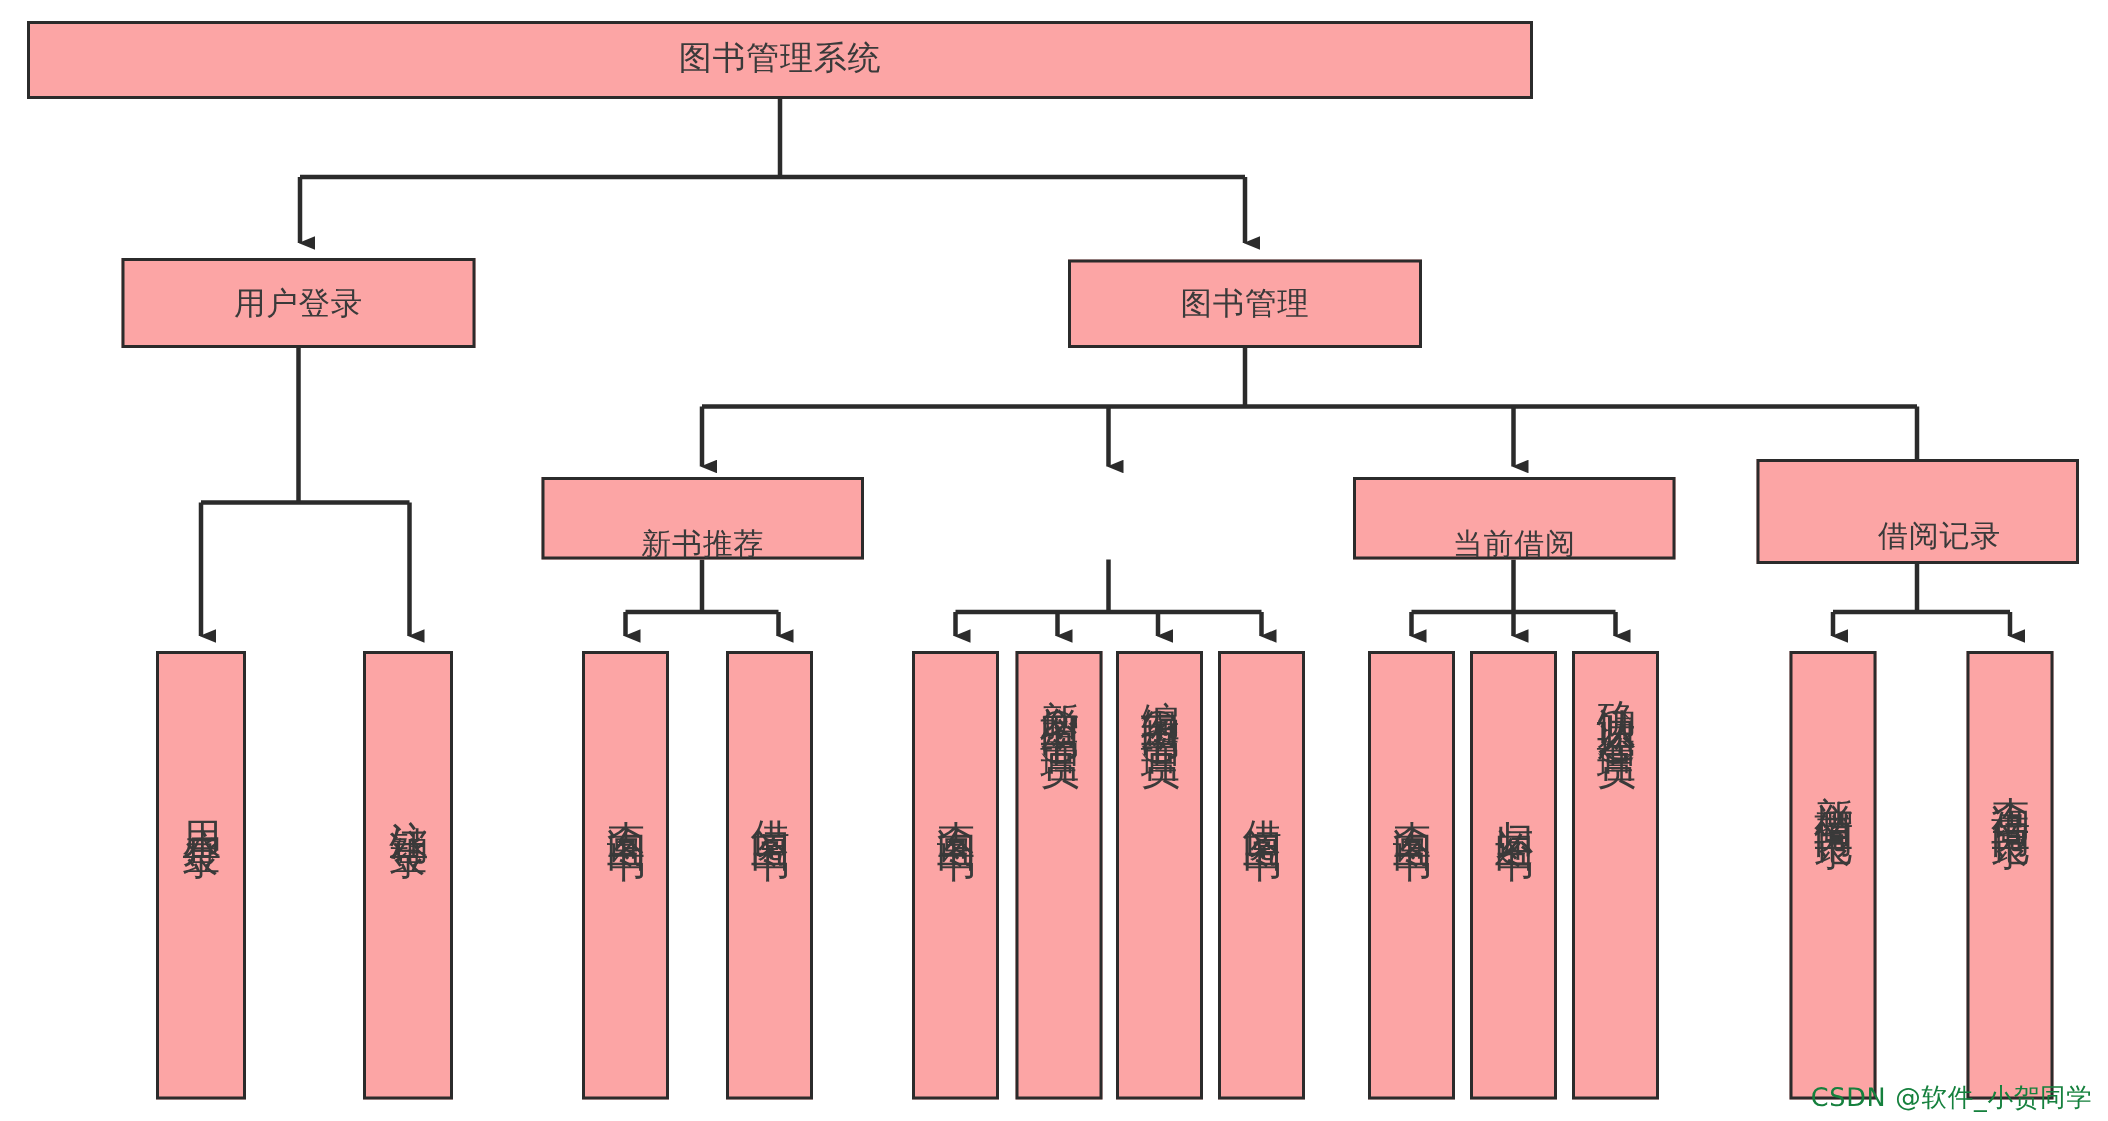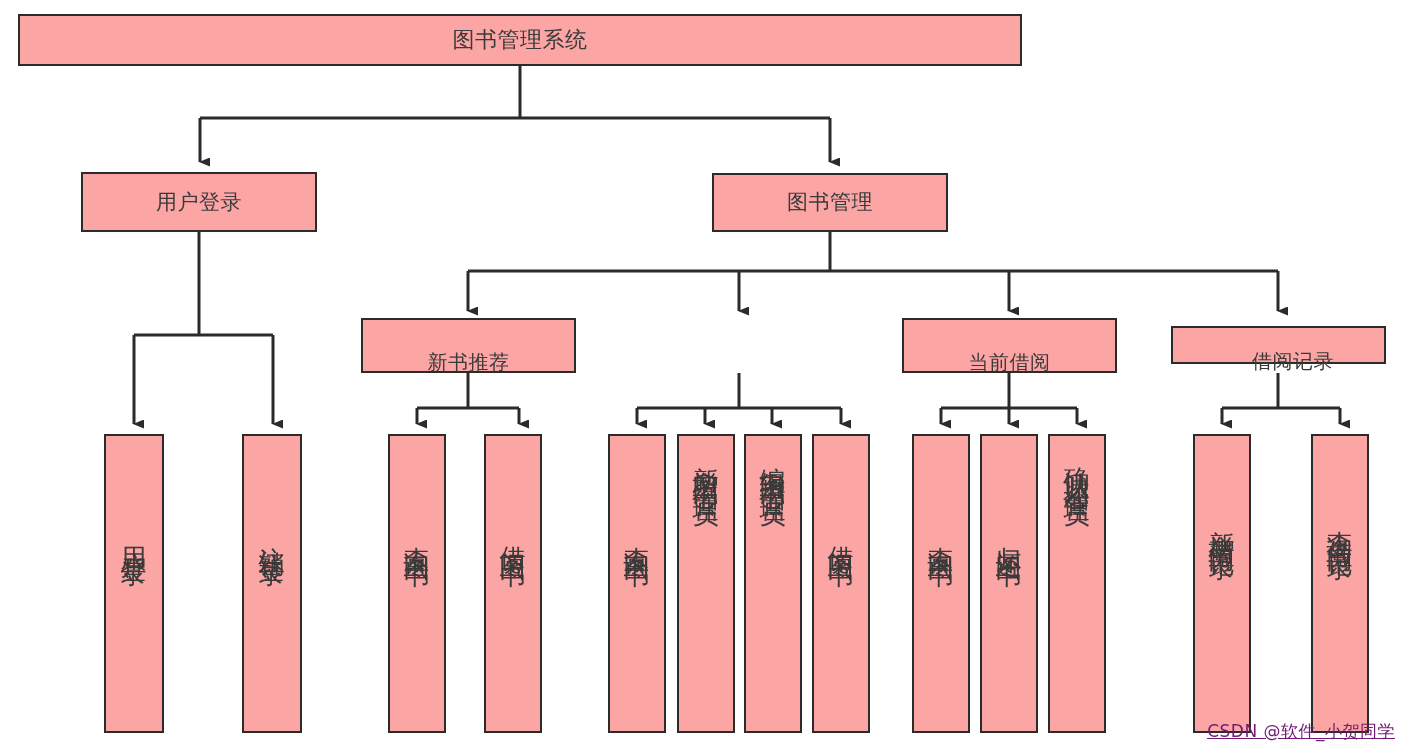--- a/index.html
+++ b/index.html
@@ -63,25 +63,24 @@
   .node.leaf.topal .lbl{
     margin-top:4px;
   }
 
   
   #watermark{
     position:absolute;
     right:10px;
     bottom:4px;
     font-size:17px;
-    color:#701a75;
+    color:#15803d;
     letter-spacing:0.5px;
     white-space:nowrap;
     user-select:none;
-    text-decoration:underline;
   }
 </style>
 </head>
 <body>
 
 <div id="stage">
 
   <svg id="wires" viewBox="0 0 1405 747" width="1405" height="747">
     <defs>
       <marker id="arw" markerWidth="9" markerHeight="11" refX="4.5" refY="10" orient="auto" markerUnits="userSpaceOnUse">
@@ -146,21 +145,21 @@
 
   <div class="node grp" style="left:361px;top:318px;width:215px;height:55px;">
     <span class="lbl">新书推荐</span>
   </div>
 
 
   <div class="node grp" style="left:902px;top:318px;width:215px;height:55px;">
     <span class="lbl">当前借阅</span>
   </div>
 
-  <div class="node grp" style="left:1171px;top:326px;width:215px;height:38px;padding-left:29px;">
+  <div class="node grp" style="left:1171px;top:306px;width:215px;height:70px;padding-left:29px;">
     <span class="lbl">借阅记录</span>
   </div>
 
   <div class="node leaf mid2" style="left:104px;top:434px;width:60px;height:299px;">
     <span class="lbl">用户登录</span>
   </div>
 
   <div class="node leaf mid2" style="left:242px;top:434px;width:60px;height:299px;">
     <span class="lbl">注销登录</span>
   </div>

